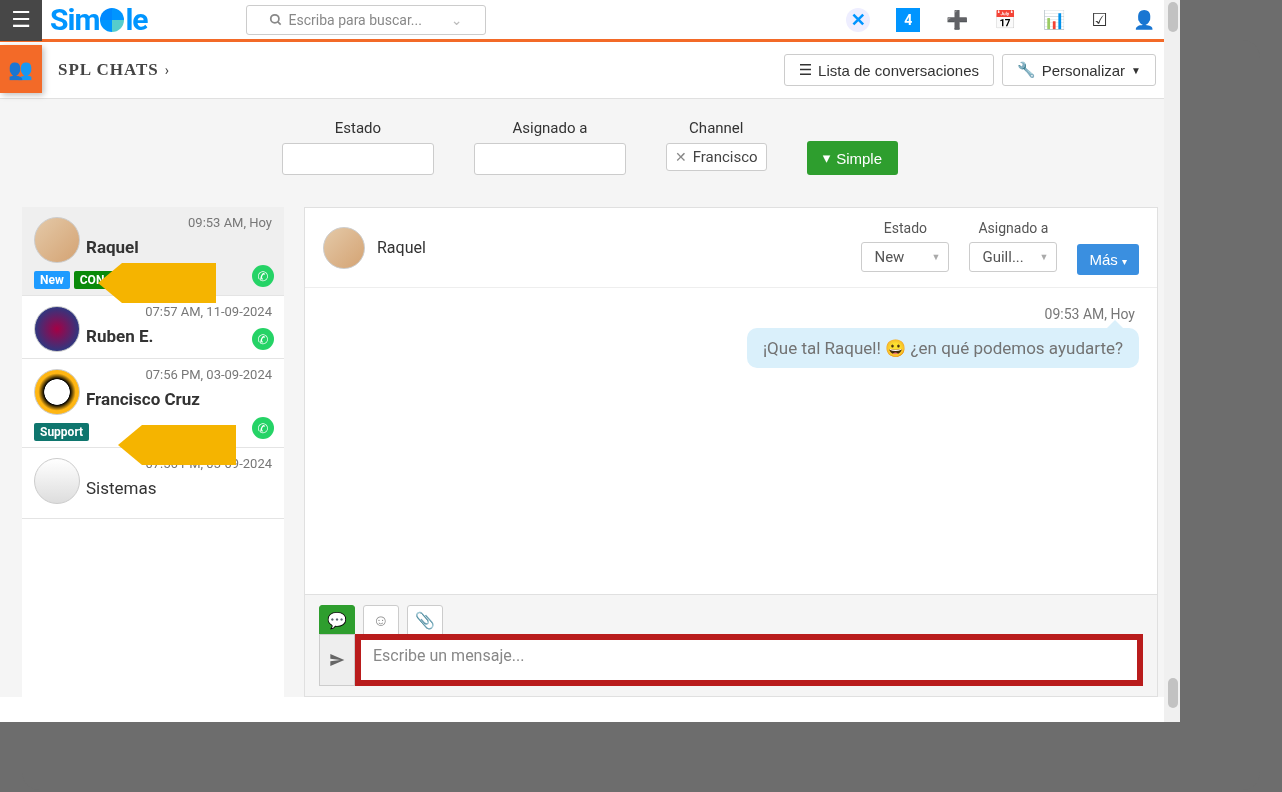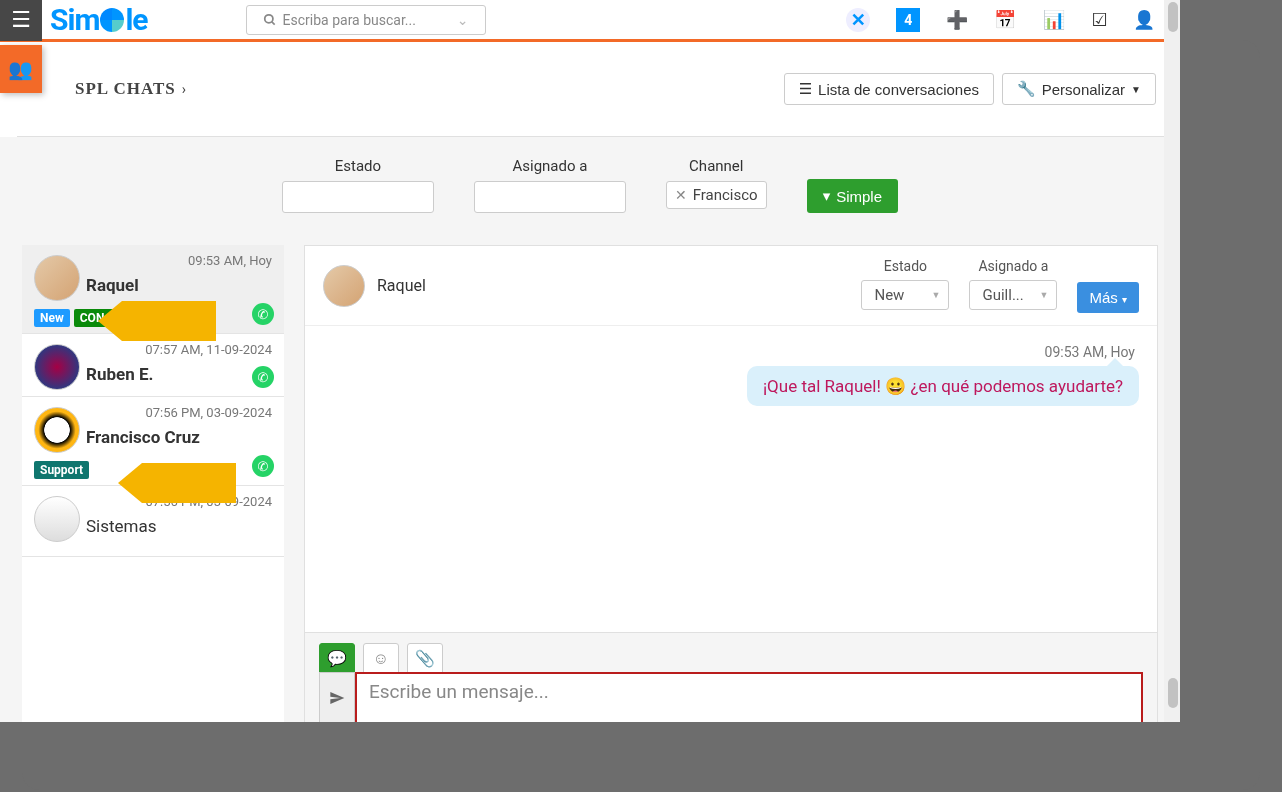--- a/index.html
+++ b/index.html
@@ -6,33 +6,33 @@
 body { font-family: -apple-system, "Segoe UI", Roboto, Arial, sans-serif; background: #6d6d6d; width: 1282px; height: 792px; overflow: hidden; position: relative; }
 .app-frame { position: absolute; left:0; top:0; width: 1180px; height: 722px; background:#fff; overflow: hidden; }
 .shadow-card { position:absolute; left: 22px; top: 40px; width: 1238px; height: 750px; background:#6d6d6d; border-radius: 18px; filter: blur(0.5px); z-index:-1; }
 
 
 .topbar { height: 42px; border-bottom: 3px solid #f36a28; display:flex; align-items:center; background:#fff; }
 .hamburger { width:42px; height:42px; background:#474747; color:#fff; display:flex; align-items:center; justify-content:center; font-size:22px; }
 .logo { font-size: 30px; font-weight:700; color:#0095ff; padding:0 8px; letter-spacing:-1px; display:flex; align-items:center; }
 .logo .wheel { display:inline-block; width:24px; height:24px; background: conic-gradient(#0095ff 0 25%, #5cc 0 50%, #0095ff 0 75%, #08f 0); border-radius:50%; margin:0 1px; position:relative; }
 .search-wrap { margin-left: 90px; }
-.search { width: 240px; height: 30px; border:1px solid #ccc; border-radius:3px; display:flex; align-items:center; padding:0 16px; color:#888; font-size:14px; }
+.search { width: 240px; height: 30px; border:1px solid #ccc; border-radius:3px; display:flex; align-items:center; padding:0 22px; color:#888; font-size:14px; }
 .search svg { margin-right:6px; flex-shrink:0; }
 .search .caret-circ { margin-left:auto; color:#bbb; }
 .top-icons { margin-left:auto; display:flex; gap:26px; padding-right:24px; align-items:center; }
 .top-icons .ti { color:#333; font-size:18px; }
 .top-icons .ti.x { width:24px; height:24px; border-radius:50%; background:#eef; display:flex; align-items:center; justify-content:center; color:#0095ff; font-weight:700; }
 .top-icons .ti.four { width:24px; height:24px; background:#0095ff; color:#fff; display:flex; align-items:center; justify-content:center; font-weight:700; font-size:14px; }
 
 
 .rail { position:absolute; left:0; top:45px; width:42px; height:48px; background:#f36a28; display:flex; align-items:center; justify-content:center; color:#fff; font-size:20px; box-shadow: 2px 2px 6px rgba(0,0,0,0.25); }
 
 
-.titlebar { height: 95px; display:flex; align-items:center; padding: 0 24px 0 58px; border-bottom:1px solid #e0e0e0;margin-left:17px; }
+.titlebar { height: 57px; display:flex; align-items:center; padding: 0 24px 0 58px; border-bottom:1px solid #e0e0e0; }
 .titlebar h1 { font-size: 17px; font-weight:700; color:#444; font-family: Georgia, serif; letter-spacing:1px; }
 .titlebar .chev { margin-left:6px; color:#444; font-size:14px; }
 .titlebar .btns { margin-left:auto; display:flex; gap:8px; }
 .btn { border:1px solid #ccc; background:#fff; color:#333; padding:6px 14px; border-radius:3px; font-size:15px; display:flex; align-items:center; gap:6px; cursor:pointer; }
 
 
 .filterbar { background:#f5f5f5; padding: 20px 0 28px; display:flex; justify-content:center; gap:40px; }
 .fcol { display:flex; flex-direction:column; align-items:center; gap:6px; }
 .fcol label { font-size:15px; color:#333; }
 .fcol .inp { width:152px; height:32px; border:1px solid #ccc; background:#fff; border-radius:3px; }
@@ -71,30 +71,30 @@
 .ctrl { display:flex; flex-direction:column; align-items:center; gap:6px; }
 .ctrl label { font-size:14px; color:#555; }
 .sel { border:1px solid #ccc; background:#fff; border-radius:3px; padding:5px 28px 5px 12px; font-size:15px; color:#555; position:relative; min-width:88px; }
 .sel::after { content:"▼"; position:absolute; right:8px; top:50%; transform:translateY(-50%); font-size:9px; color:#aaa; }
 .btn-more { background:#3a8fe0; color:#fff; border:none; padding:7px 12px; border-radius:3px; font-size:15px; cursor:pointer; margin-top:24px; }
 
 .chatbody { flex:1; padding:18px; overflow-y:auto; position:relative; background:#fff; }
 .chatbody::-webkit-scrollbar { width:14px; }
 .chatbody::-webkit-scrollbar-thumb { background:#bbb; }
 .msg-time { text-align:right; font-size:14px; color:#777; margin-bottom:6px; padding-right:4px; }
-.bubble { background:#daf0fb; border-radius:10px; padding:10px 16px; font-size:17px; color:#be185d; float:right; clear:both; max-width:480px; position:relative; }
+.bubble { background:#daf0fb; border-radius:10px; padding:10px 16px; font-size:17px; color:#737373; float:right; clear:both; max-width:480px; position:relative; }
 .bubble::after { content:""; position:absolute; right:16px; top:-8px; border:8px solid transparent; border-bottom:8px solid #daf0fb; border-top:none; }
 
 .composer { border-top:1px solid #e0e0e0; background:#f5f5f5; padding:10px 14px; }
 .ctabs { display:flex; gap:8px; }
 .ctab { width:36px; height:30px; border:1px solid #ccc; background:#fff; border-radius:3px 3px 0 0; display:flex; align-items:center; justify-content:center; color:#888; cursor:pointer; }
 .ctab.active { background:#2e9e2e; color:#fff; border-color:#2e9e2e; }
 .msgrow { display:flex; margin-top:-1px; }
 .sendbtn { width:36px; border:1px solid #ccc; background:#eee; display:flex; align-items:center; justify-content:center; color:#666; cursor:pointer; }
-.msginput { flex:1; border:2px solid #b91c1c; background:#fff; padding:6px 12px; font-size:19px; color:#888; min-height:52px; resize:vertical; }
+.msginput { flex:1; border:6px solid #b91c1c; background:#fff; padding:6px 12px; font-size:16px; color:#888; min-height:52px; resize:vertical; }
 
 
 .fake-scroll-v { position:absolute; right:0; top:0; width:16px; height:100%; background:#f0f0f0; }
 .fake-scroll-v .thumb { position:absolute; right:2px; top:2px; width:10px; height:30px; background:#c2c2c2; border-radius:5px; }
 .fake-scroll-v .thumb2 { position:absolute; right:2px; bottom:14px; width:10px; height:30px; background:#c2c2c2; border-radius:5px; }
 </style>
 </head>
 <body>
 
 <div class="shadow-card"></div>

